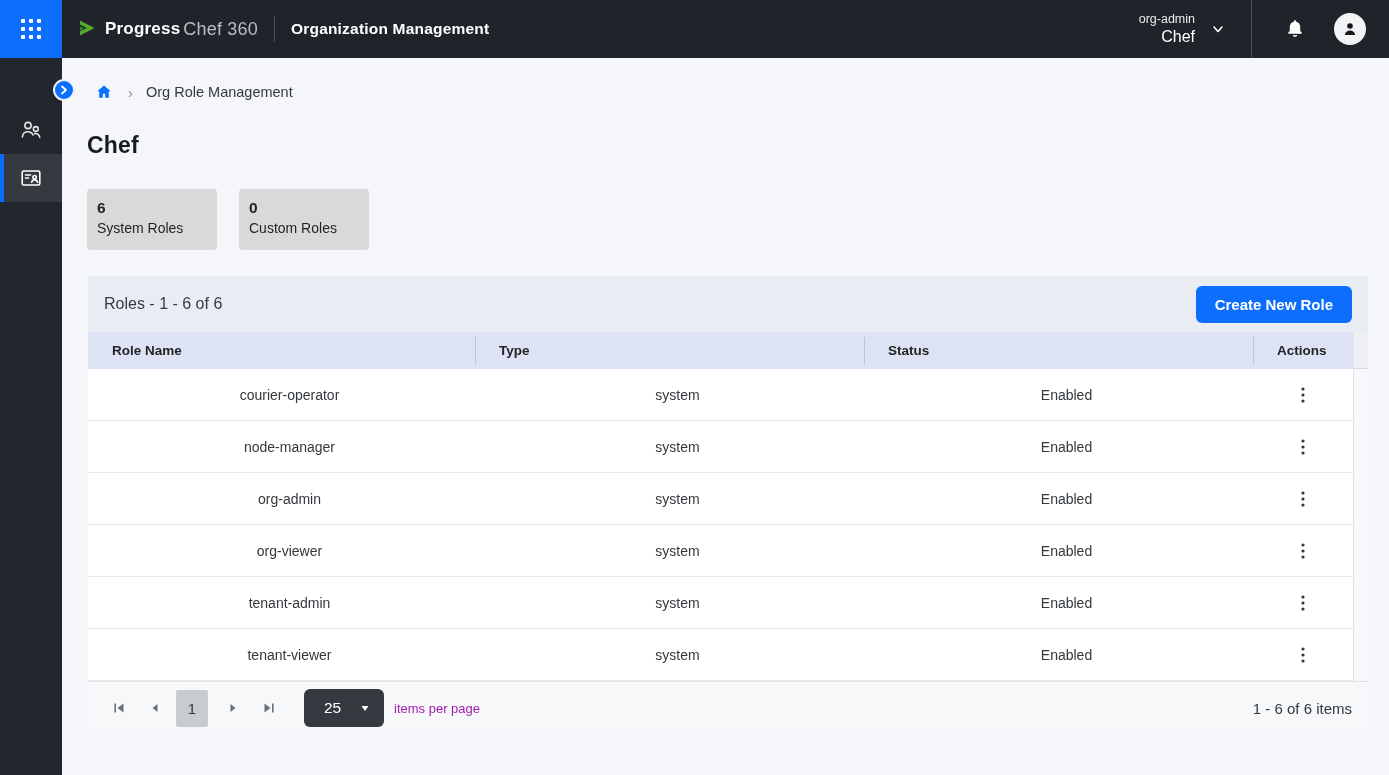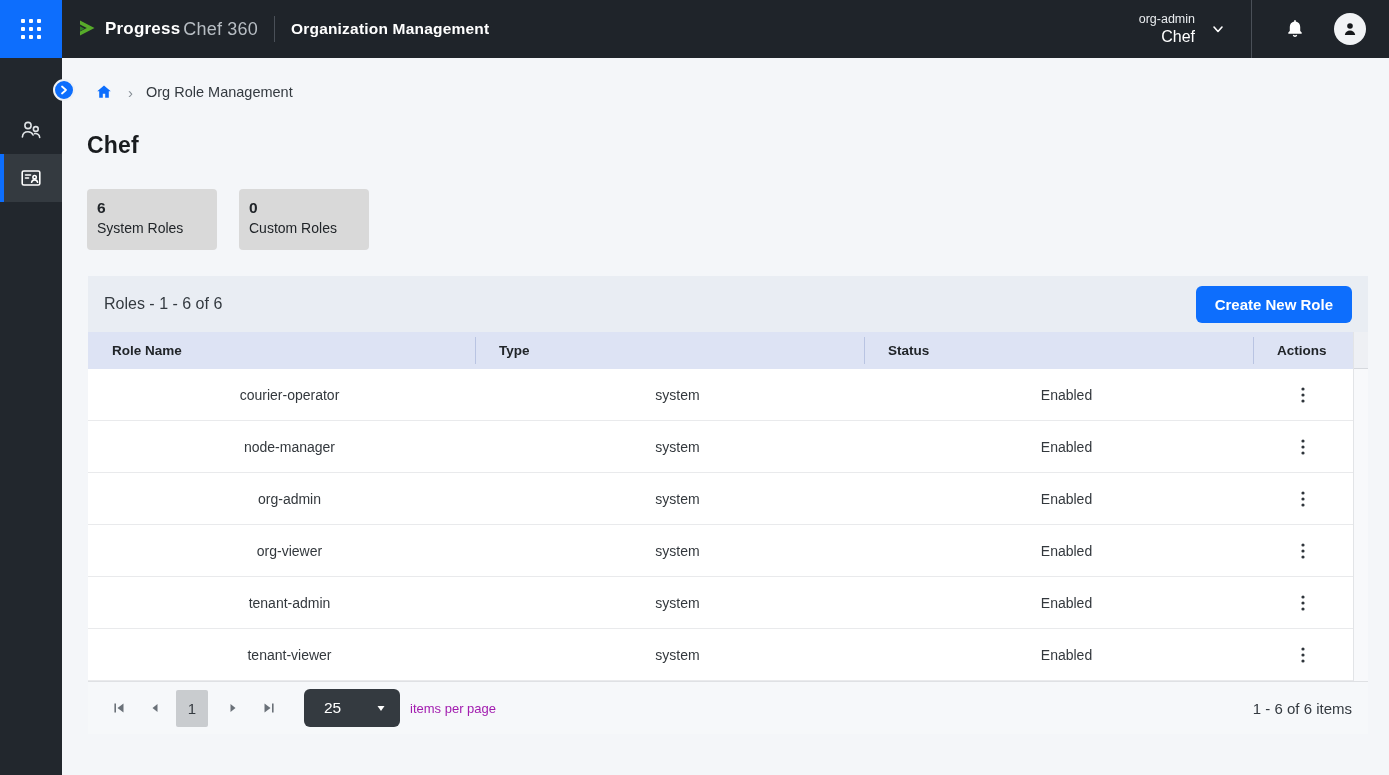--- a/index.html
+++ b/index.html
@@ -128,21 +128,21 @@
     display:flex; align-items:center; justify-content:center; margin-right:6px;
   }
   .pg-btn svg { width:14px; height:14px; }
   .pg-current {
     width:32px; height:37px; background:#c9cccf; border:none; border-radius:2px;
     font-family:inherit; font-size:15px; color:#343a40; cursor:pointer;
     margin-right:6px; display:flex; align-items:center; justify-content:center;
   }
   .pg-btn.after-cur { margin-left:4px; }
   .size-dd {
-    width:96px; height:38px; background:#343a40; border:none; border-radius:6px;
+    width:80px; height:38px; background:#343a40; border:none; border-radius:6px;
     color:#fff; cursor:pointer; margin-left:14px;
     display:flex; align-items:center; justify-content:space-between; padding:0 14px 0 20px;
     font-family:inherit; font-size:15.5px;
   }
   .size-dd svg { width:10px; height:10px; }
   .pager-label { font-size:13px; color:#a21caf; margin-left:10px; }
   .pager-range { font-size:15px; color:#343a40; }
 </style>
 </head>
 <body>

